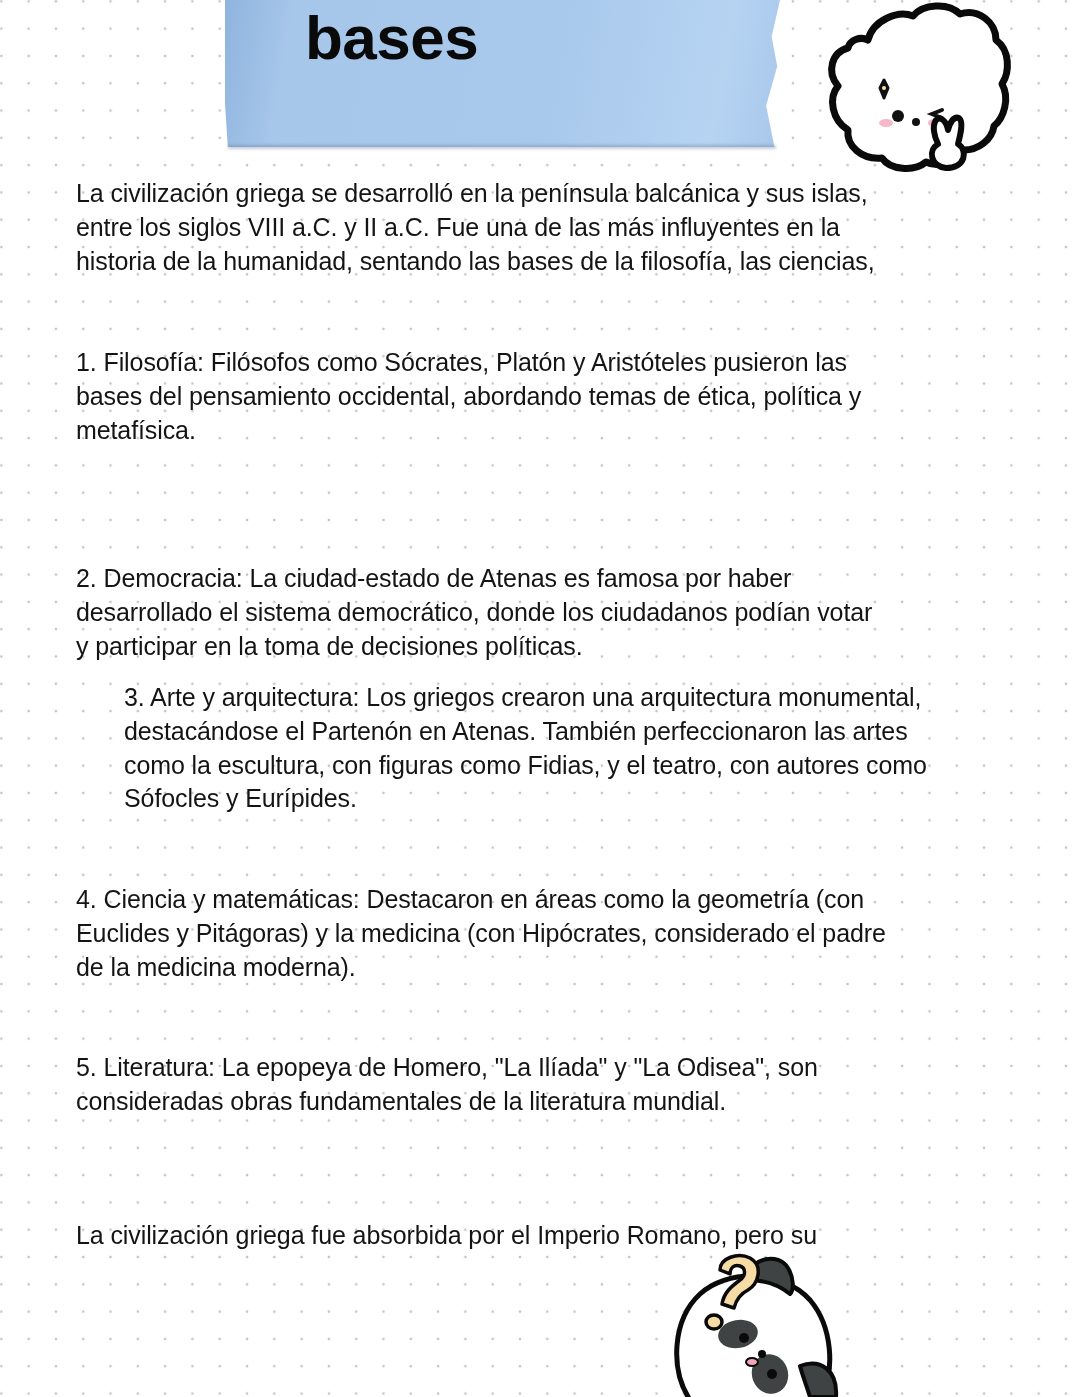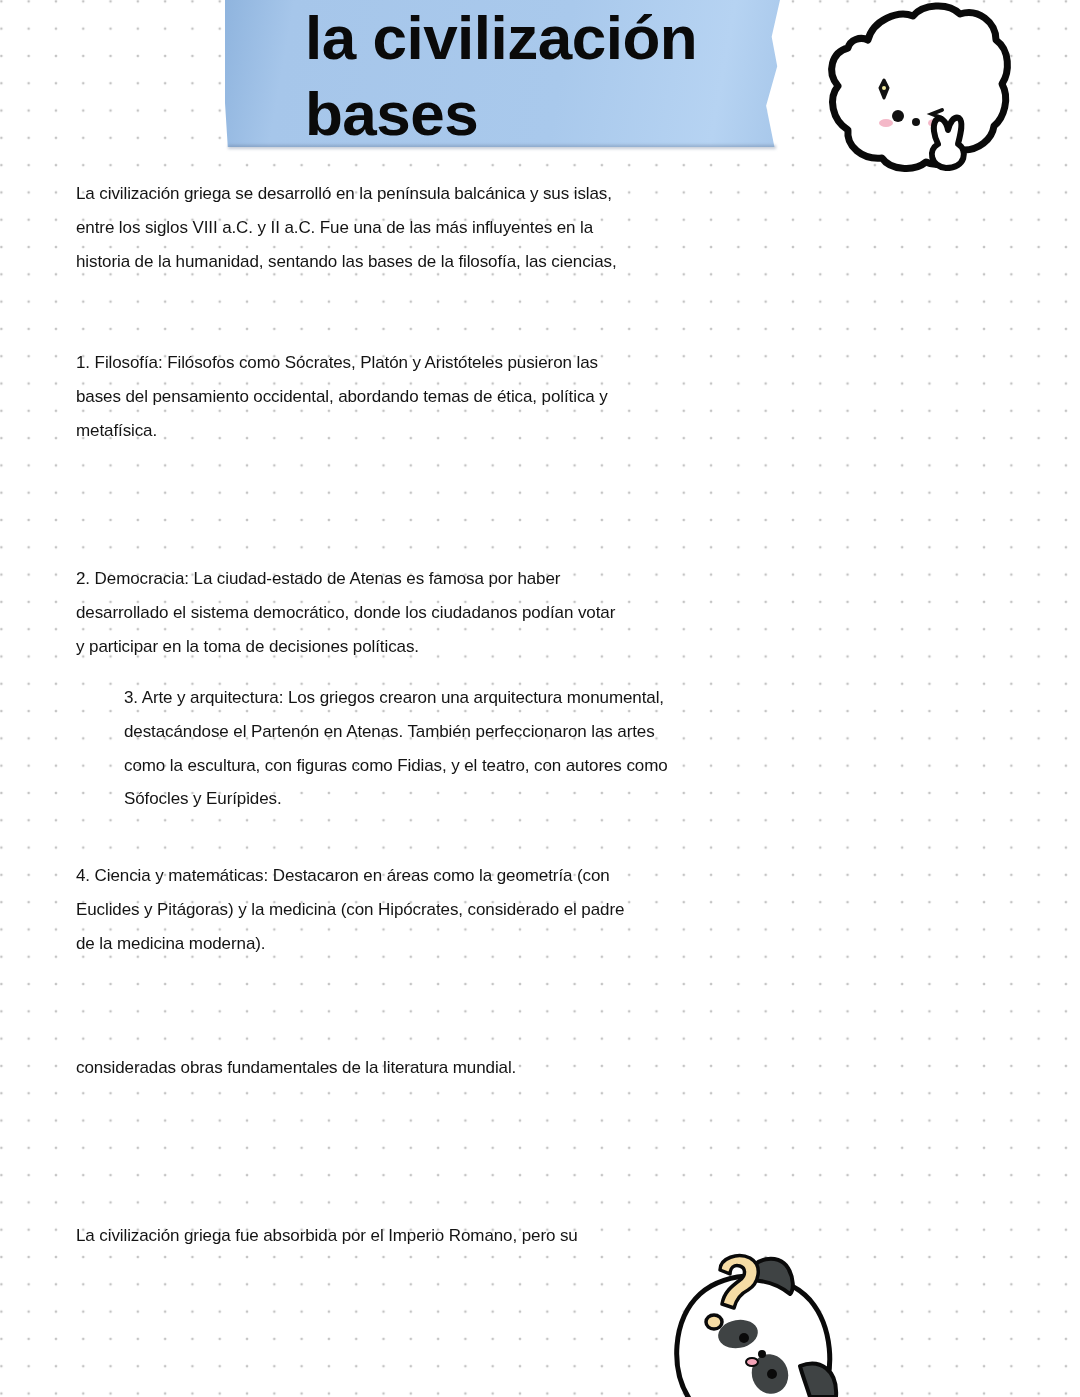--- a/index.html
+++ b/index.html
@@ -48,31 +48,31 @@
   }
   .title span { display: block; }
   .content {
     position: absolute;
     left: 76px;
     top: 177px;
     width: 940px;
   }
   .para {
     margin: 0;
-    font-size: 17px;
+    font-size: 25px;
     line-height: 33.8px;
     letter-spacing: -0.1px;
     color: #141414;
   }
   .para .line { display: block; white-space: nowrap; }
   .p-intro { position: absolute; top: 0; }
   .p1 { position: absolute; top: 169px; }
   .p2 { position: absolute; top: 337px; margin-top: 48px; }
   .p3 { position: absolute; top: 504px; margin-left: 48px; }
-  .p4 { position: absolute; top: 682px; }
+  .p4 { position: absolute; top: 706px; }
   .p5 { position: absolute; top: 874px; }
   .p-end { position: absolute; top: 1042px; }
 
   .sticker-fluffy {
     position: absolute;
     left: 818px;
     top: 0;
     width: 196px;
     height: 185px;
   }
@@ -83,21 +83,20 @@
     width: 180px;
     height: 147px;
   }
 </style>
 </head>
 <body>
 
 <div class="title-tape"></div>
 <div class="tape-shadow"></div>
 <h1 class="title">
-  <span>la civilización</span>
   <span>bases</span>
 </h1>
 
 <svg class="sticker-fluffy" viewBox="0 0 196 185">
   <path d="M50 40 C55 20 80 10 95 16 C105 4 130 2 142 14 C160 8 178 22 178 40 C192 50 192 72 184 84 C192 98 186 118 176 126 C174 140 160 150 146 150 C140 162 120 168 108 162 C96 172 72 170 64 158 C44 160 28 146 30 130 C14 120 10 98 20 86 C8 72 14 52 30 48 C32 40 42 36 50 40 Z" fill="#ffffff" stroke="#0a0a0a" stroke-width="7" stroke-linejoin="round"></path>
 
   <path d="M66 80 L70 88 L66 98 L62 88 Z" fill="#111" stroke="#111" stroke-width="3" stroke-linejoin="round"></path>
   <circle cx="66" cy="88" r="2" fill="#f3eba0"></circle>
 
   <ellipse cx="68" cy="123" rx="7" ry="4" fill="#f4b8c8"></ellipse>
@@ -137,20 +136,21 @@
     <span class="line">Sófocles y Eurípides.</span>
   </p>
 
   <p class="para p4">
     <span class="line">4. Ciencia y matemáticas: Destacaron en áreas como la geometría (con</span>
     <span class="line">Euclides y Pitágoras) y la medicina (con Hipócrates, considerado el padre</span>
     <span class="line">de la medicina moderna).</span>
   </p>
 
   <p class="para p5">
+    <span class="line">5. Literatura: La epopeya de Homero, "La Ilíada" y "La Odisea", son</span>
     <span class="line">consideradas obras fundamentales de la literatura mundial.</span>
   </p>
 
   <p class="para p-end">
     <span class="line">La civilización griega fue absorbida por el Imperio Romano, pero su</span>
   </p>
 </div>
 
 <svg class="sticker-panda" viewBox="0 0 180 147">
 

